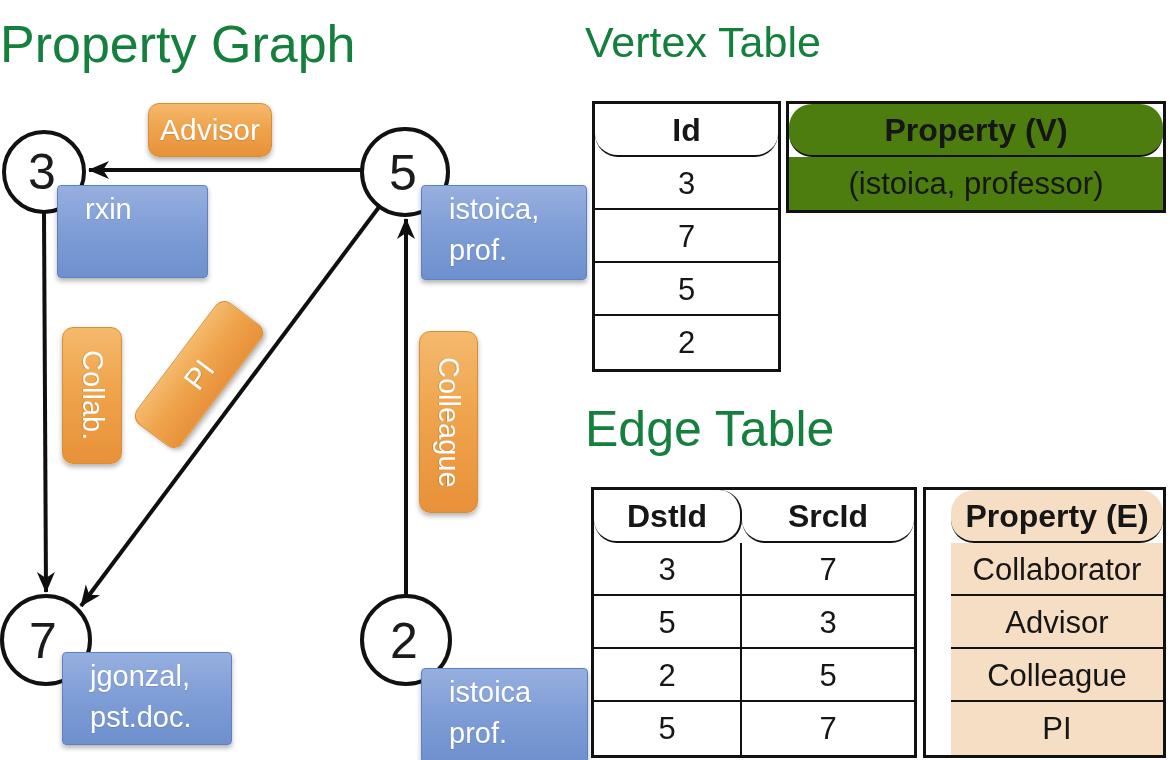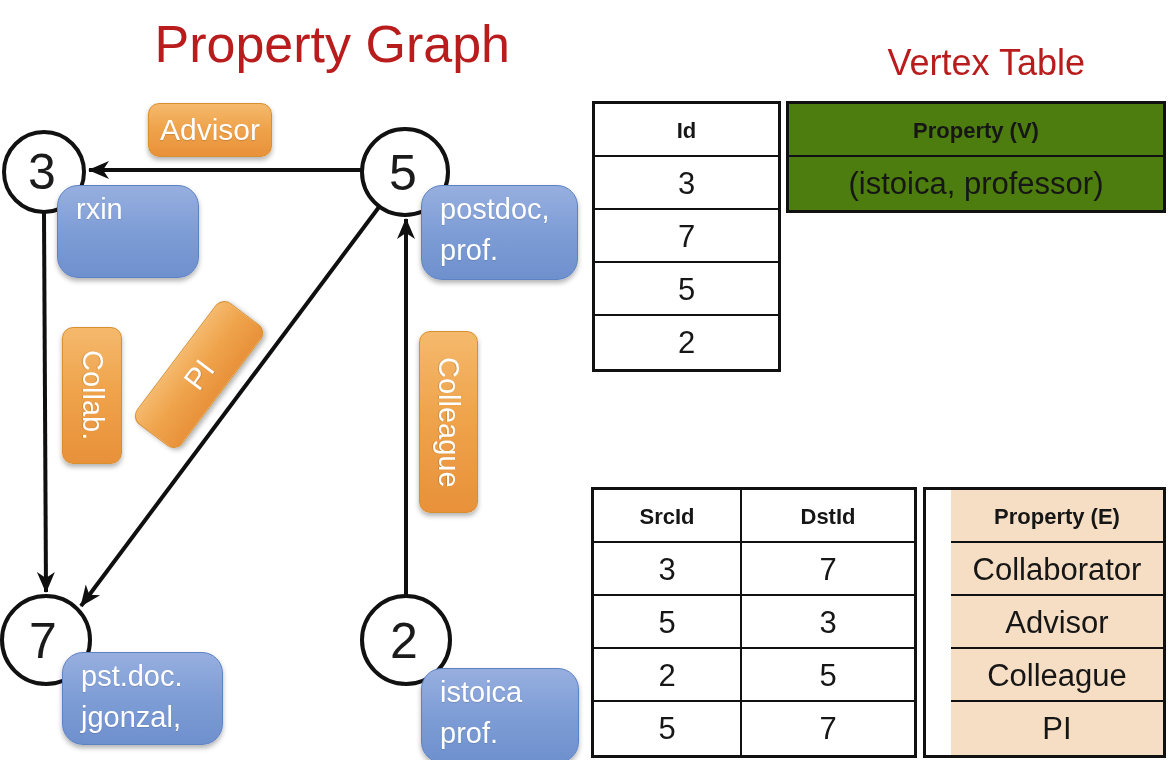--- a/index.html
+++ b/index.html
@@ -1,80 +1,81 @@
 <!DOCTYPE html>
 <html><head>
 <meta charset="utf-8">
 <style>
   html,body { margin:0; padding:0; background:#ffffff; }
   .slide {
     position:relative; width:1170px; height:760px; overflow:hidden;
     background:#ffffff; font-family:"Liberation Sans", sans-serif; color:#161616;
   }
   .title {
-    position:absolute; text-align:right; font-size:52px; font-weight:400;
-    color:#b91c1c; letter-spacing:0px; white-space:nowrap;
+    position:absolute; text-align:left; font-size:52px; font-weight:400;
+    color:#15803d; letter-spacing:0px; white-space:nowrap;
   }
   #pg-title { left:0px;   top:14px;  width:510px; }
-  #vt-title { left:585px; top:18px;  width:500px; font-size:36px;margin-top:24px; }
+  #vt-title { left:585px; top:18px;  width:500px; font-size:43px; }
   #et-title { left:585px; top:400px; width:510px; font-size:50px; }
 
   .graph-svg { position:absolute; left:0; top:0; }
 
   
   .obox {
     position:absolute; border-radius:11px; color:#fff;
     background:linear-gradient(180deg,#f5b96d 0%,#efa44c 45%,#e8913a 100%);
     border:1px solid #d88f2e; box-shadow:0 3px 5px rgba(0,0,0,0.30);
     display:flex; align-items:center; justify-content:center;
     font-size:29px; text-shadow:0 1px 1px rgba(0,0,0,0.15);
   }
   .obox.vert { writing-mode:vertical-rl; text-orientation:mixed; }
   .bbox {
-    position:absolute; border-radius:21px; color:#fff;
+    position:absolute; border-radius:4px; color:#fff;
     background:linear-gradient(180deg,#97afdf 0%,#7e9dd6 50%,#6e90cd 100%);
     border:1px solid #5d82c4; box-shadow:0 3px 5px rgba(0,0,0,0.30);
-    font-size:29px; line-height:41px; padding:3px 0 0 18px;
+    font-size:29px; line-height:41px; padding:3px 0 0 27px;
     text-shadow:0 1px 1px rgba(0,0,0,0.12);
   }
   #advisor-box   { left:148px; top:103px; width:122px; height:52px; font-size:30px; }
   #collab-box    { left:62px;  top:327px; width:58px;  height:135px; }
   #pi-box        { left:123px; top:346px; width:150px; height:55px; transform:rotate(-53deg); font-size:30px; }
   #colleague-box { left:419px; top:331px; width:57px;  height:180px; }
   #rxin-box      { left:57px;  top:185px; width:122px; height:88px; }
   #franklin-box  { left:421px; top:185px; width:137px; height:90px; }
   #jgonzal-box   { left:62px;  top:652px; width:141px; height:88px; }
   #istoica-box   { left:421px; top:668px; width:138px; height:90px; }
 
   
   .tbl { position:absolute; border:3px solid #111; background:#fff; box-sizing:border-box; }
   .cell {
     height:53px; line-height:53px; text-align:center; font-size:31px;
     border-bottom:2px solid #111; box-sizing:border-box; overflow:hidden; white-space:nowrap;
   }
-  .cell.head { font-weight:bold; font-size:22px; }
+  .cell.head { font-weight:bold; font-size:32px;border-radius:23px; }
   .col .cell:last-child { border-bottom:none; }
   .bluefill .cell { background:#4d7c0f; }
   .tanfill  .cell { background:#f6dec4;margin-left:25px; }
   #vt-id     { left:592px; top:101px; width:189px; }
   #vt-prop   { left:786px; top:101px; width:380px; }
   #et-srcdst { left:591px; top:487px; width:326px; display:grid; grid-template-columns:148px 172px; }
   #et-prop   { left:923px; top:487px; width:243px; }
   #et-srcdst .cell:nth-child(odd) { border-right:2px solid #111; }
   #et-srcdst .cell:nth-last-child(-n+2) { border-bottom:none; }
 
   .vnum { font-size:50px; fill:#1b1b1b; font-weight:400; }
 </style>
 </head>
 <body>
 
 <div class="slide">
 
   <div class="title" id="pg-title">Property Graph</div>
   <div class="title" id="vt-title">Vertex Table</div>
+  <div class="title" id="et-title">Edge Table</div>
 
   <svg class="graph-svg" width="585" height="760" viewBox="0 0 585 760">
     <defs>
       <marker id="arrow" markerUnits="userSpaceOnUse" markerWidth="26" markerHeight="22" refX="22" refY="11" orient="auto">
         <path d="M2,2 L23,11 L2,20 L8,11 Z" fill="#0f0f0f"></path>
       </marker>
     </defs>
     <line x1="361" y1="170" x2="89" y2="170" stroke="#0f0f0f" stroke-width="4" marker-end="url(#arrow)"></line>
     <line x1="44" y1="213" x2="46" y2="592" stroke="#0f0f0f" stroke-width="4" marker-end="url(#arrow)"></line>
     <line x1="379" y1="207" x2="81" y2="606" stroke="#0f0f0f" stroke-width="4" marker-end="url(#arrow)"></line>
@@ -93,48 +94,48 @@
 
   <div class="obox" id="advisor-box">Advisor</div>
   <div class="obox vert" id="collab-box">Collab.</div>
   <div class="obox" id="pi-box">PI</div>
   <div class="obox vert" id="colleague-box">Colleague</div>
 
   <div class="bbox" id="rxin-box">
     <div>rxin</div>
   </div>
   <div class="bbox" id="franklin-box">
-    <div>postdoc,</div>
+    <div>istoica,</div>
     <div>prof.</div>
   </div>
   <div class="bbox" id="jgonzal-box">
+    <div>jgonzal,</div>
     <div>pst.doc.</div>
-    <div>jgonzal,</div>
   </div>
   <div class="bbox" id="istoica-box">
     <div>istoica</div>
     <div>prof.</div>
   </div>
 
   <div class="tbl col" id="vt-id">
     <div class="cell head">Id</div>
     <div class="cell">3</div>
     <div class="cell">7</div>
     <div class="cell">5</div>
     <div class="cell">2</div>
   </div>
 
   <div class="tbl col bluefill" id="vt-prop">
     <div class="cell head">Property (V)</div>
     <div class="cell">(istoica, professor)</div>
   </div>
 
   <div class="tbl" id="et-srcdst">
+    <div class="cell head">DstId</div>
     <div class="cell head">SrcId</div>
-    <div class="cell head">DstId</div>
     <div class="cell">3</div>
     <div class="cell">7</div>
     <div class="cell">5</div>
     <div class="cell">3</div>
     <div class="cell">2</div>
     <div class="cell">5</div>
     <div class="cell">5</div>
     <div class="cell">7</div>
   </div>
 

